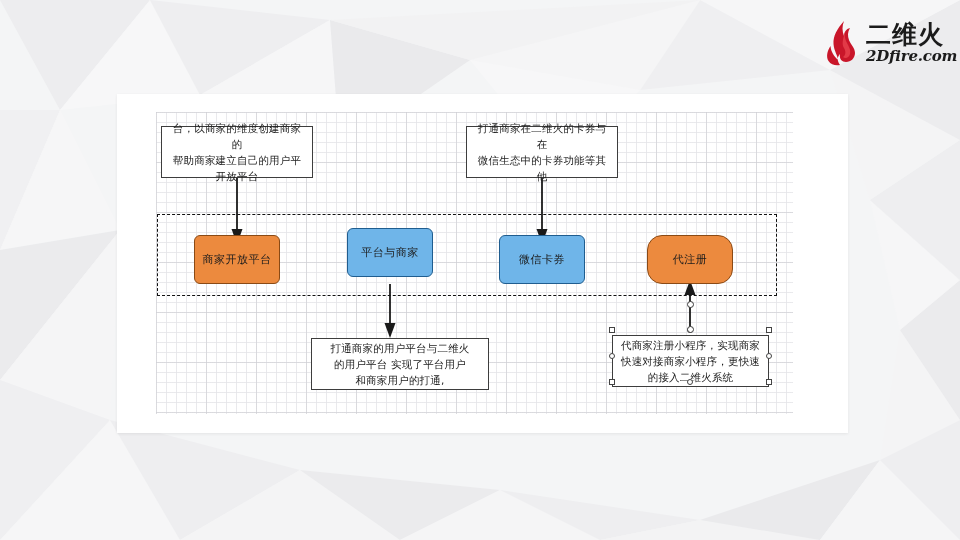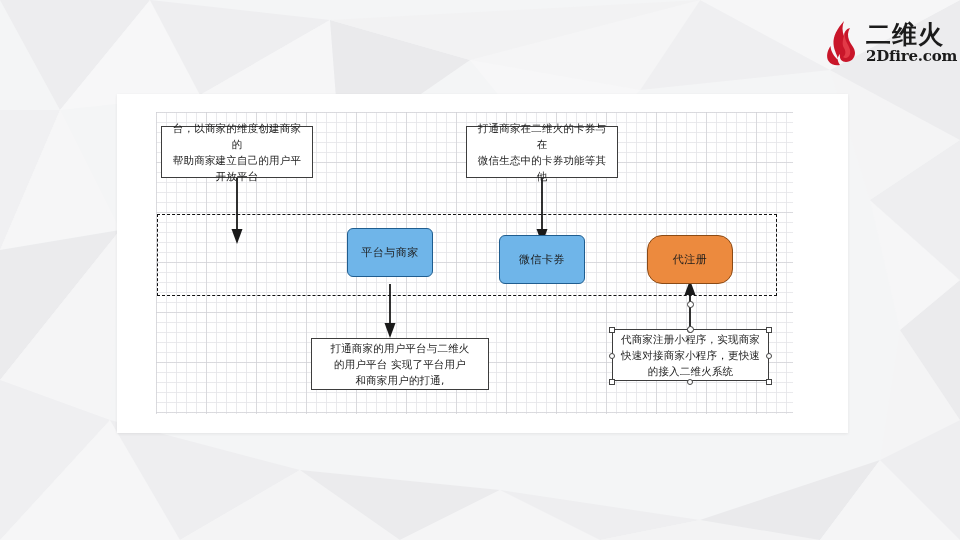--- a/index.html
+++ b/index.html
@@ -51,20 +51,21 @@
     font-family: "DejaVu Sans", "Liberation Sans", sans-serif;
     font-size: 25px;
     font-weight: bold;
     color: #1b1b1b;
     letter-spacing: 1px;
     display: block;
   }
   #logo-en {
     font-family: "DejaVu Serif", "Liberation Serif", serif;
     font-size: 15px;
+    font-style: italic;
     font-weight: bold;
     color: #1b1b1b;
     display: block;
     margin-top: 2px;
     letter-spacing: -0.2px;
   }
 
   
   #canvas {
     position: absolute;
@@ -257,20 +258,23 @@
         </div>
       </div>
 
       <div class="note" style="left:349px; top:32px; width:152px; height:52px;">
         <div>
           <span>打通商家在二维火的卡券与在</span>
           <span>微信生态中的卡券功能等其他</span>
         </div>
       </div>
 
+      <div class="proc proc-orange" style="left:77px; top:141px; width:86px; height:49px;">
+        <span>商家开放平台</span>
+      </div>
 
       <div class="proc proc-blue" style="left:230px; top:134px; width:86px; height:49px;">
         <span>平台与商家</span>
       </div>
 
       <div class="proc proc-blue" style="left:382px; top:141px; width:86px; height:49px;">
         <span>微信卡券</span>
       </div>
 
       <div class="proc proc-orange" style="left:530px; top:141px; width:86px; height:49px;border-radius:15px;">
@@ -278,21 +282,21 @@
       </div>
 
       <div class="note" style="left:194px; top:244px; width:178px; height:52px;">
         <div>
           <span>打通商家的用户平台与二维火</span>
           <span>的用户平台 实现了平台用户</span>
           <span>和商家用户的打通,</span>
         </div>
       </div>
 
-      <div class="note" style="left:495px; top:235px; width:157px; height:52px;">
+      <div class="note" style="left:495px; top:241px; width:157px; height:52px;">
         <div>
           <span>代商家注册小程序，实现商家</span>
           <span>快速对接商家小程序，更快速</span>
           <span>的接入二维火系统</span>
         </div>
       </div>
 
       <div class="handle" style="left:492px; top:233px;"></div>
       <div class="handle round" style="left:570px; top:233px;"></div>
       <div class="handle" style="left:649px; top:233px;"></div>

